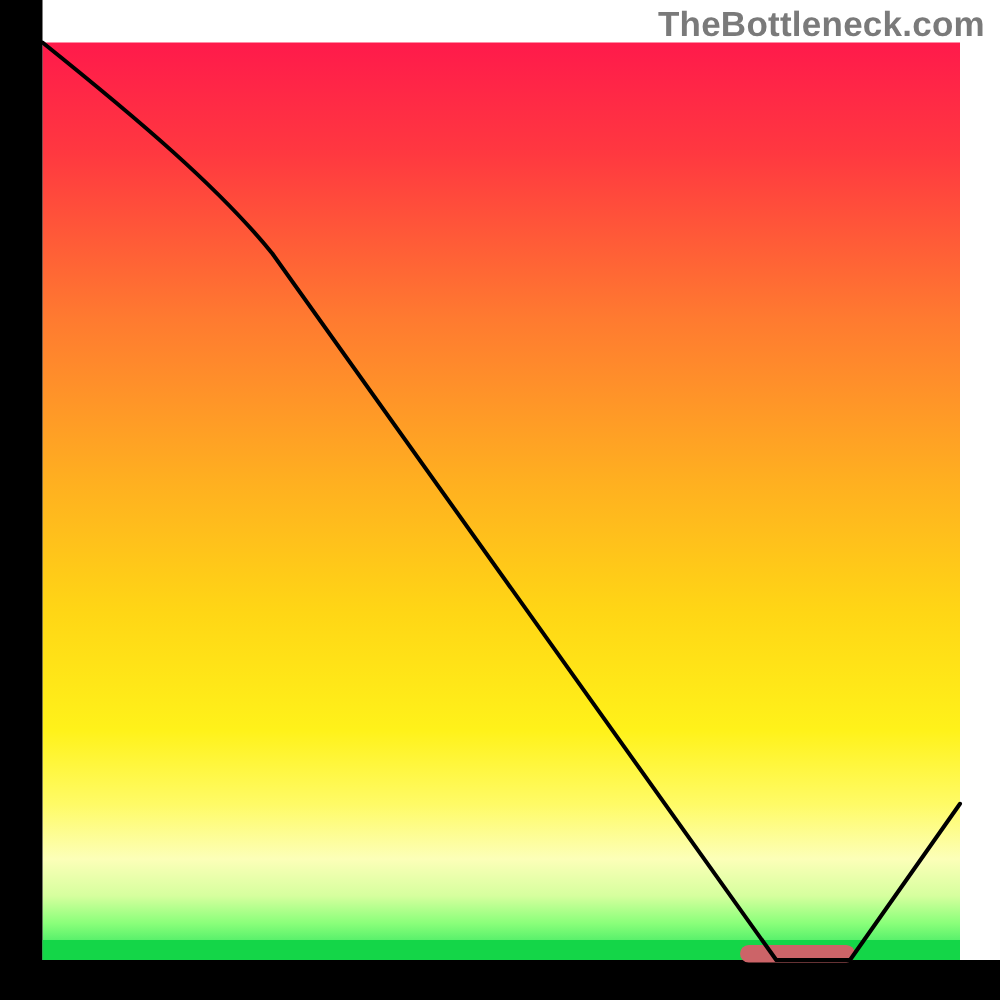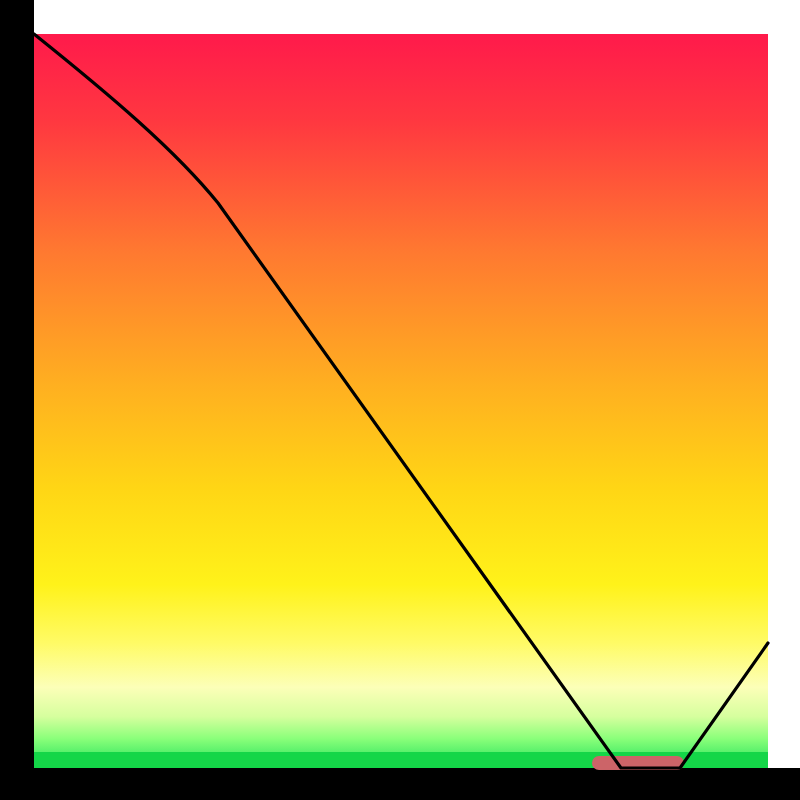--- a/index.html
+++ b/index.html
@@ -31,20 +31,21 @@
     left: 0;
     top: 0;
     width: 800px;
     height: 800px;
   }
 </style>
 </head>
 <body>
 <div class="container">
 
+  <div class="watermark">TheBottleneck.com</div>
 
   <svg class="plot" viewBox="0 0 800 800">
     <defs>
 
       <linearGradient id="bg-grad" x1="0" y1="0" x2="0" y2="1">
         <stop offset="0%" stop-color="#ff1a4b"></stop>
         <stop offset="12%" stop-color="#ff3840"></stop>
         <stop offset="30%" stop-color="#ff7a30"></stop>
         <stop offset="48%" stop-color="#ffb020"></stop>
         <stop offset="62%" stop-color="#ffd615"></stop>

